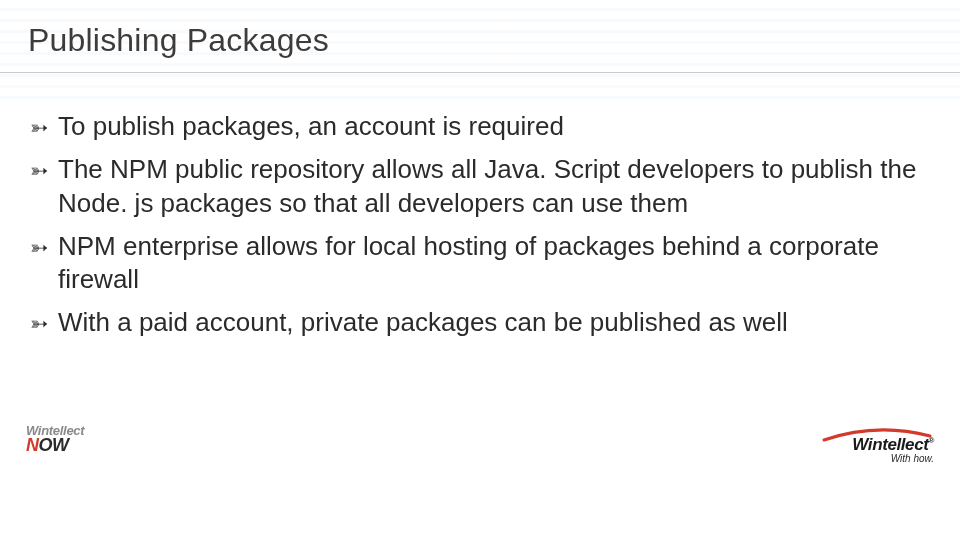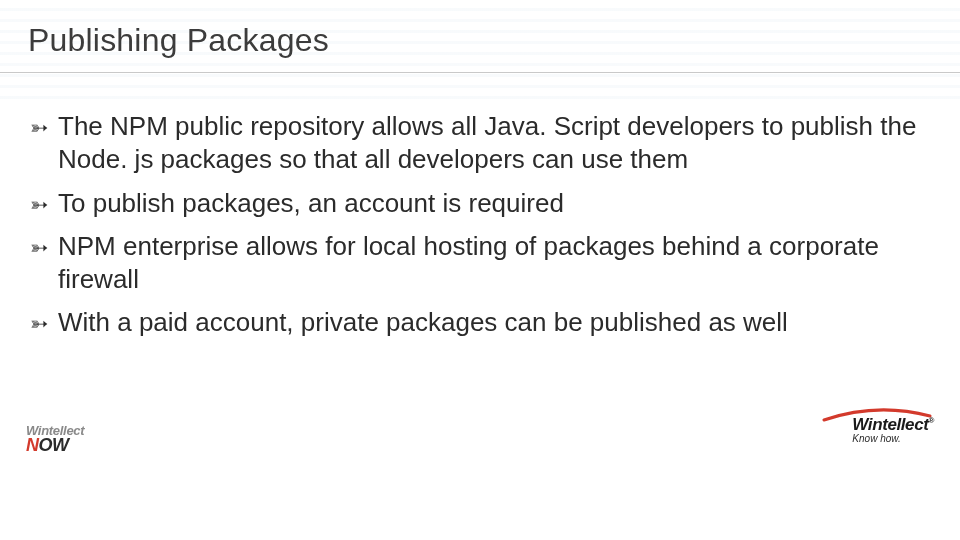--- a/index.html
+++ b/index.html
@@ -92,23 +92,23 @@
     font-size: 18px;
     font-weight: 800;
     font-style: italic;
     letter-spacing: -0.5px;
   }
   .logo-left .n-red { color: #d33a2c; }
   .logo-left .ow-dark { color: #2b2b2b; }
   
   .logo-right {
     position: absolute;
-    bottom: 24px;
+    bottom: 4px;
     right: 26px;
-    text-align: left;
+    text-align: right;
     line-height: 1;
   }
   .logo-right .swoosh {
     position: absolute;
     right: 2px;
     top: -10px;
     width: 110px;
     height: 18px;
   }
   .logo-right .brand {
@@ -136,24 +136,24 @@
 <body>
 
 <div class="slide">
   <div class="stripes"></div>
 
   <div class="title">Publishing Packages</div>
   <div class="title-underline"></div>
 
   <div class="body">
     <div class="bullet">
-      <span class="bullet-icon">➳</span><span>The NPM public repository allows all Java. Script developers to publish the Node. js packages so that all developers can use them</span>
+      <span class="bullet-icon">➳</span><span>To publish packages, an account is required</span>
     </div>
     <div class="bullet">
-      <span class="bullet-icon">➳</span><span>To publish packages, an account is required</span>
+      <span class="bullet-icon">➳</span><span>The NPM public repository allows all Java. Script developers to publish the Node. js packages so that all developers can use them</span>
     </div>
     <div class="bullet">
       <span class="bullet-icon">➳</span><span>NPM enterprise allows for local hosting of packages behind a corporate firewall</span>
     </div>
     <div class="bullet">
       <span class="bullet-icon">➳</span><span>With a paid account, private packages can be published as well</span>
     </div>
   </div>
 
   <div class="logo-left">
@@ -164,15 +164,15 @@
   </div>
 
 
   <div class="logo-right">
     <svg class="swoosh" viewBox="0 0 110 18" preserveAspectRatio="none">
       <path d="M2 14 Q 55 -4 108 10" stroke="#d33a2c" stroke-width="3" fill="none" stroke-linecap="round"></path>
     </svg>
     <div class="brand">
       <span>Wintellect</span><span class="reg">®</span>
     </div>
-    <div class="tag">Know how.</div>
+    <div class="tag">With how.</div>
   </div>
 </div>
 
 </body></html>

